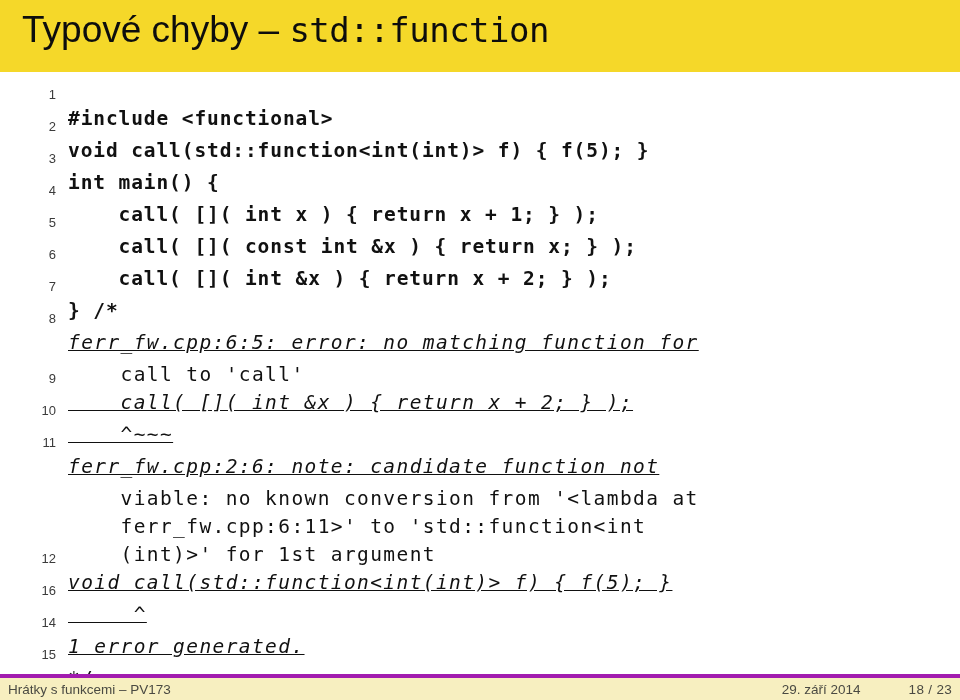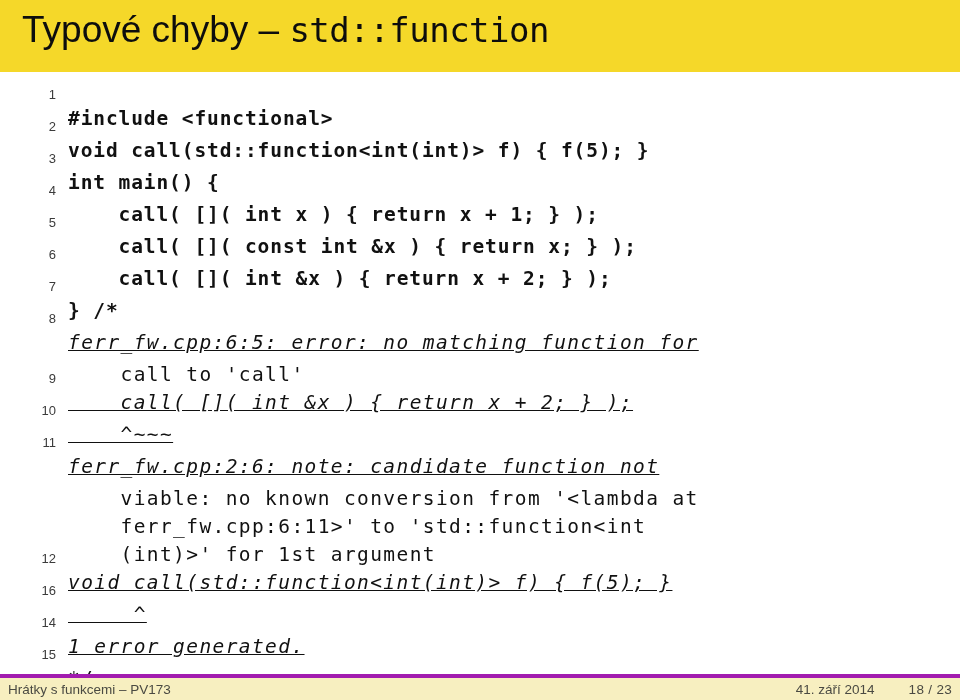--- a/index.html
+++ b/index.html
@@ -117,21 +117,21 @@
   }
   .footer-right {
     position: absolute;
     right: 8px;
     top: 4px;
     font-size: 13.5px;
     color: #4a4a42;
     white-space: nowrap;
   }
   .footer-date { margin-right: 34px; }
-  .footer-page { letter-spacing: 0.3px; }
+  .footer-page { letter-spacing: 0.3px; margin-left: 14px; }
 </style>
 </head>
 <body>
 
 <div id="slide">
 
   <div class="titlebar" style="background: rgb(245, 216, 41);">
     <div class="title-text"><span class="title-sans">Typové chyby – </span><span class="title-mono">std::function</span></div>
   </div>
 
@@ -152,16 +152,16 @@
       <div class="code-row cont" style="top: 426px; text-align: center;"><span class="lineno"></span><span class="codetext">    ferr_fw.cpp:6:11&gt;' to 'std::function&lt;int</span></div>
       <div class="code-row cont" style="top: 454px;"><span class="lineno"></span><span class="codetext">    (int)&gt;' for 1st argument</span></div>
       <div class="code-row comment" style="top: 482px;"><span class="lineno">12</span><span class="codetext">void call(std::function&lt;int(int)&gt; f) { f(5); }</span></div>
       <div class="code-row comment" style="top: 514px;"><span class="lineno">16</span><span class="codetext">     ^</span></div>
       <div class="code-row comment" style="top: 546px;"><span class="lineno">14</span><span class="codetext">1 error generated.</span></div>
       <div class="code-row comment" style="top: 578px;"><span class="lineno">15</span><span class="codetext">*/</span></div>
     </div>
 
   <div class="footer" style="background: rgb(247, 239, 192);">
     <div class="footer-left">Hrátky s funkcemi – PV173</div>
-    <div class="footer-right"><span class="footer-date">41. září 2014</span><span class="footer-page">18 / 23</span></div>
+    <div class="footer-right"><span class="footer-date">29. září 2014</span><span class="footer-page">18 / 23</span></div>
   </div>
 
 </div>
 
 </body></html>

